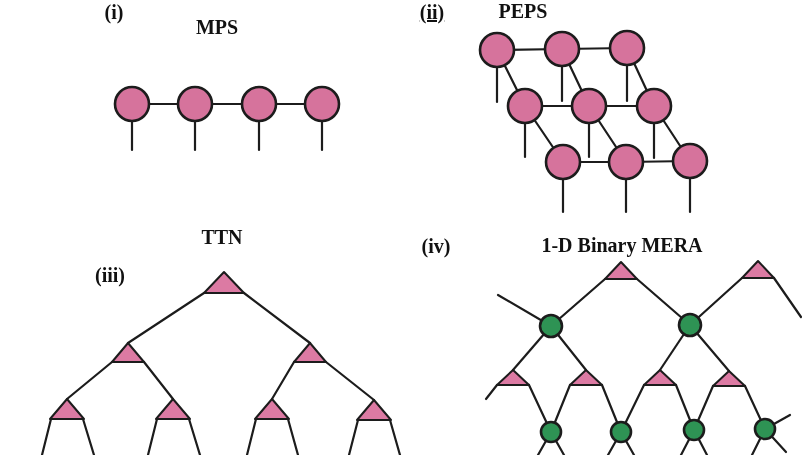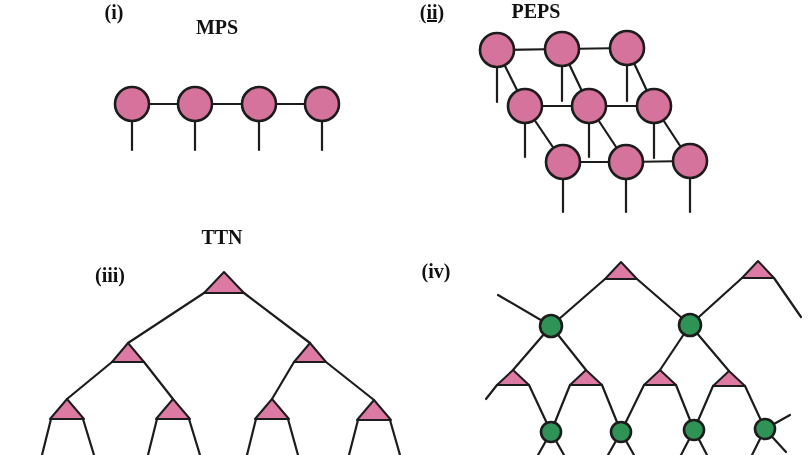--- a/index.html
+++ b/index.html
@@ -19,24 +19,24 @@
     transform:translateX(-50%);
     font-weight:bold;
     color:#111111;
     white-space:nowrap;
     font-size:20px;
     line-height:22px;
   }
   .lbl-num-i   {left:114px; top:1px;}
   .lbl-ttl-mps {left:217px; top:16px;}
   .lbl-num-ii  {left:432px; top:1px;text-decoration:underline;}
-  .lbl-ttl-peps{left:536px; top:0px;}
+  .lbl-ttl-peps{left:523px; top:0px;}
   .lbl-num-iii {left:110px; top:234px;margin-top:30px;}
   .lbl-ttl-ttn {left:222px; top:226px;}
-  .lbl-num-iv  {left:436px; top:235px;margin-top:25px;}
+  .lbl-num-iv  {left:436px; top:235px;}
   .lbl-ttl-mera{left:622px; top:234px;}
 </style>
 </head>
 <body>
 
 <div class="canvas">
   <svg id="diagram" width="808" height="455" viewBox="0 0 808 455">
       <g>
         <line x1="132" y1="104" x2="195" y2="104" stroke="#1c1c1c"></line>
         <line x1="195" y1="104" x2="259" y2="104" stroke="#1c1c1c"></line>
@@ -150,13 +150,14 @@
   <div class="label lbl-num-i">(i)</div>
   <div class="label lbl-ttl-mps">MPS</div>
 
   <div class="label lbl-num-ii">(ii)</div>
   <div class="label lbl-ttl-peps">PEPS</div>
 
   <div class="label lbl-num-iii">(iii)</div>
   <div class="label lbl-ttl-ttn">TTN</div>
 
   <div class="label lbl-num-iv">(iv)</div>
+  <div class="label lbl-ttl-mera">1-D Binary MERA</div>
 </div>
 
 </body></html>

